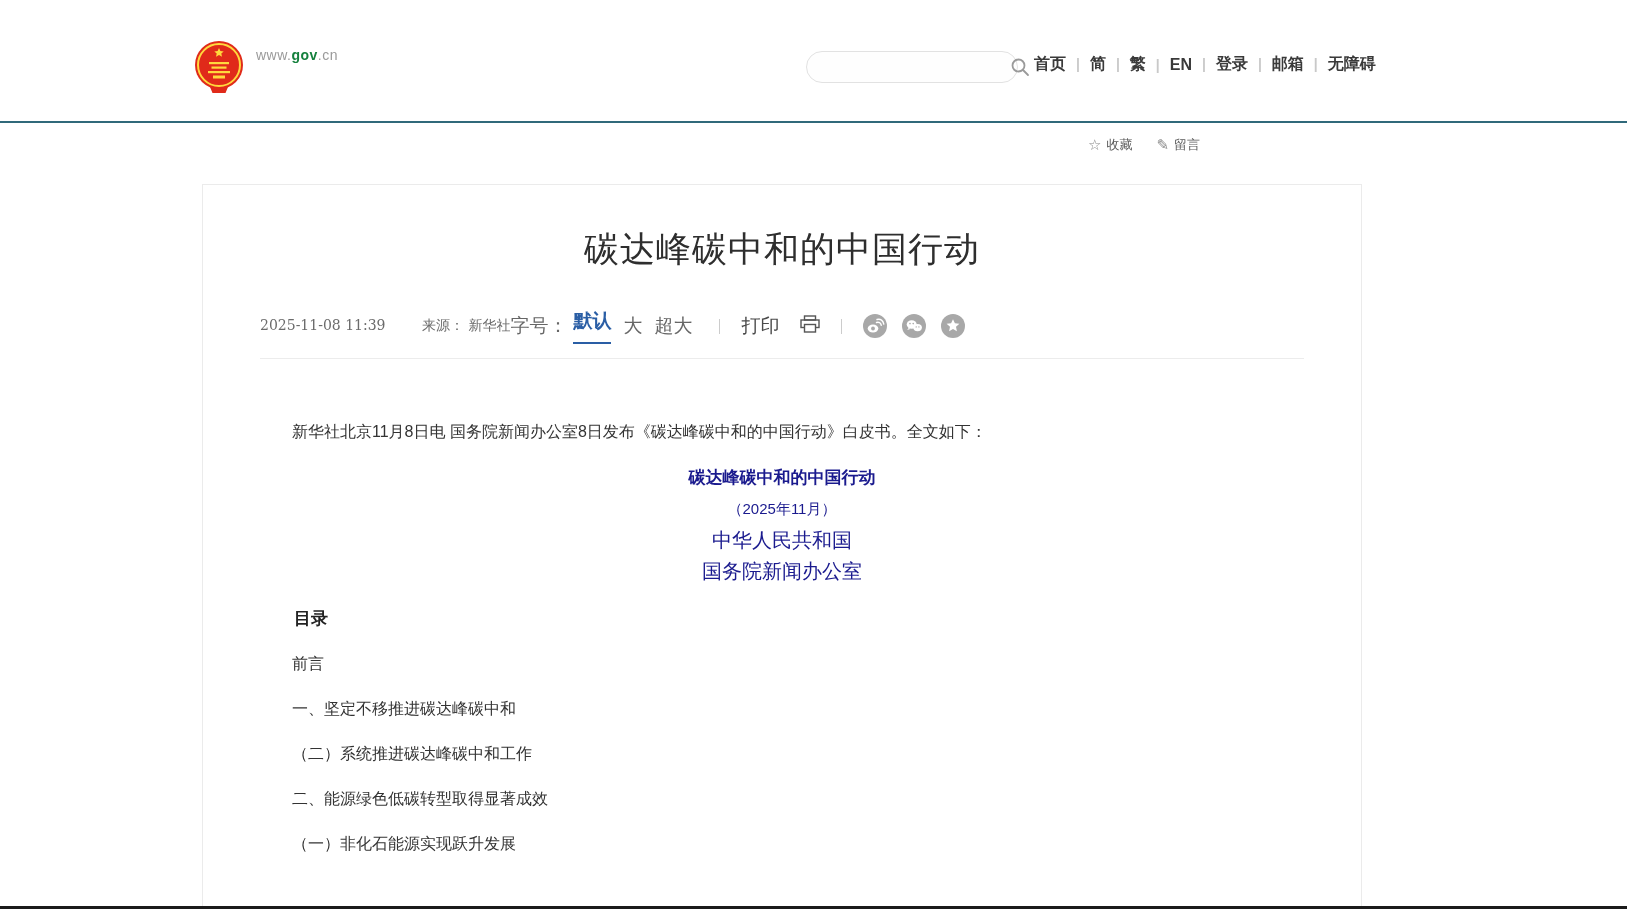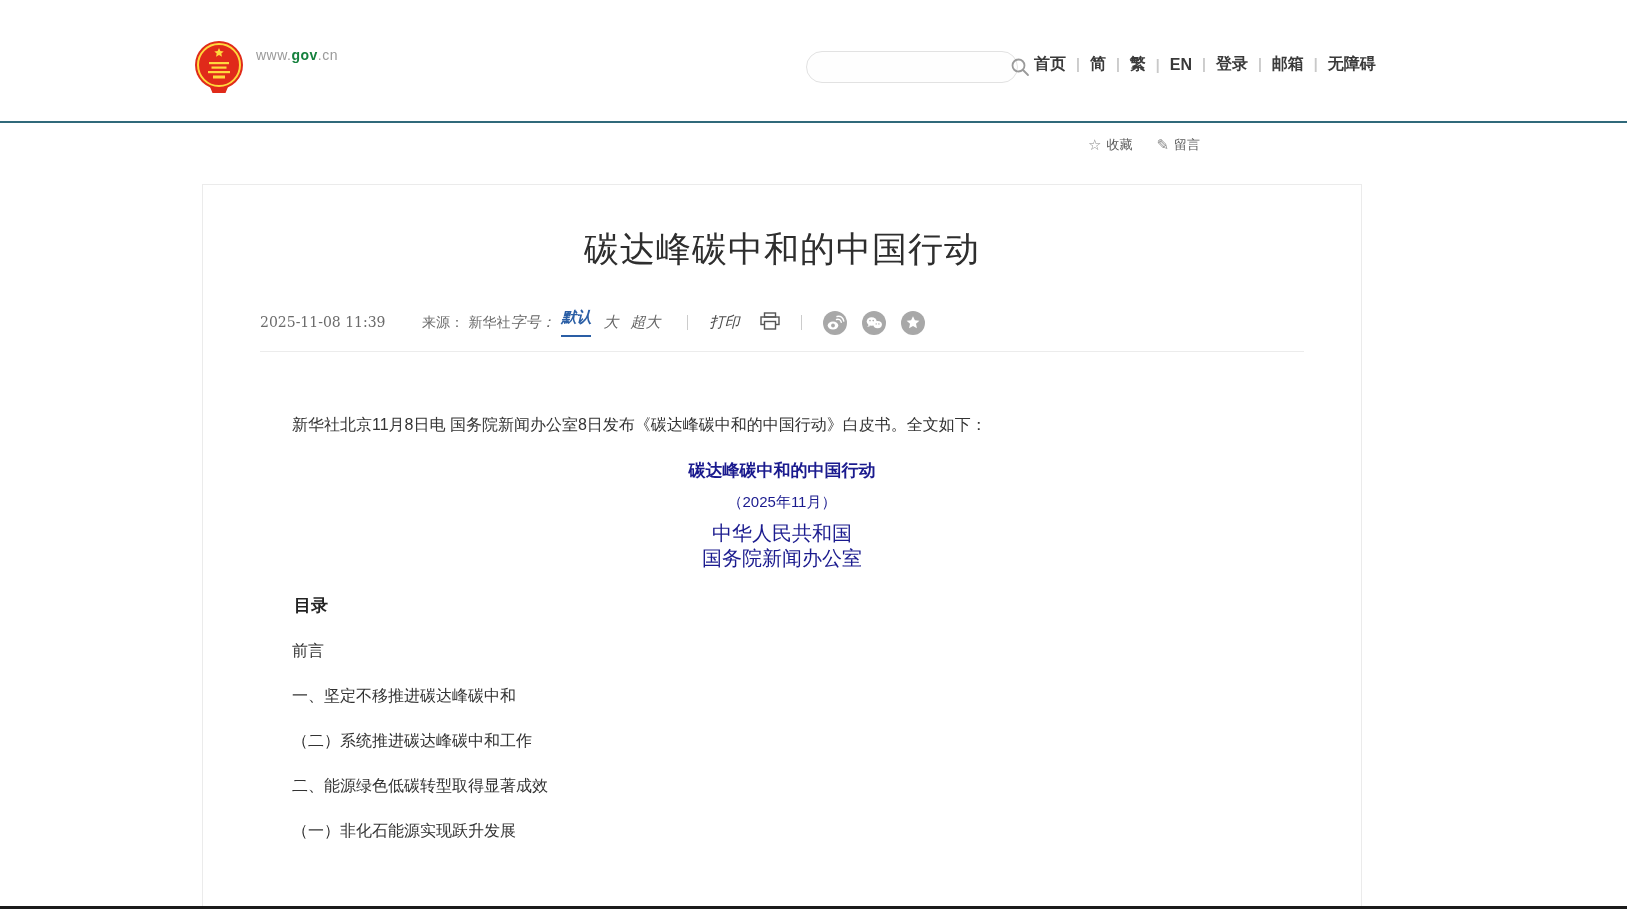--- a/index.html
+++ b/index.html
@@ -34,36 +34,36 @@
     position:absolute; left:202px; top:184px; width:1160px; height:722px;
     background:#fff; border:1px solid #ebebeb; border-bottom:none;
   }
   .article-title {
     margin-top:46px; text-align:center; font-size:35px; line-height:1;
     font-weight:500; color:#2e2e2e; letter-spacing:1px;
   }
   .meta-row { margin:42px 22px 6px 57px; display:flex; justify-content:flex-start; align-items:center; }
   .meta-left { font-family:"DejaVu Serif", serif; font-size:14px; color:#6b6b6b; }
   .meta-left .src-label { margin-left:32px; }
-  .meta-right { display:flex; align-items:center; font-size:15px; color:#666;font-style:italic; }
+  .meta-right { display:flex; align-items:center; font-size:19px; color:#666; }
   .fs-opt { margin:0 6px; cursor:pointer; color:#666; }
   .fs-opt.active { color:#2a5ea5; font-weight:bold; border-bottom:2px solid #2a5ea5; padding-bottom:8px; }
   .vsep { display:inline-block; width:1px; height:15px; background:#ccc; margin:0 21px; }
   .print-link { display:flex; align-items:center; gap:21px; color:#4a4a4a; cursor:pointer; }
   .share-icons { display:flex; align-items:center; gap:15px; }
   .circle-icon { display:flex; cursor:pointer; }
   .meta-divider { margin:14px 57px 0; border-top:1px solid #ececec; }
   
   .article-body { margin:0 57px; font-size:16px; color:#333; }
   .article-body p { line-height:1; }
   .intro { margin-top:65px; text-indent:2em; }
   .doc-title { margin-top:29px; text-align:center; font-size:17px; font-weight:bold; color:#1a1a8e; }
   .doc-date { margin-top:15px; text-align:center; font-size:15px; color:#1a1a8e; }
   .doc-org { margin-top:14px; text-align:center; font-size:20px; color:#1a1a8e; font-family:"DejaVu Serif", serif; }
-  .doc-org.second { margin-top:5px; }
+  .doc-org.second { margin-top:11px; }
   .toc-title { margin-top:29px; font-size:17px; font-weight:bold; color:#222; text-indent:2em; }
   .toc-item { margin-top:29px; text-indent:2em; }
   
   .bottom-line { position:absolute; left:0; top:906px; width:1627px; height:3px; background:#1b1b1b; }
 </style>
 </head>
 <body>
 
 <div class="page">
 

